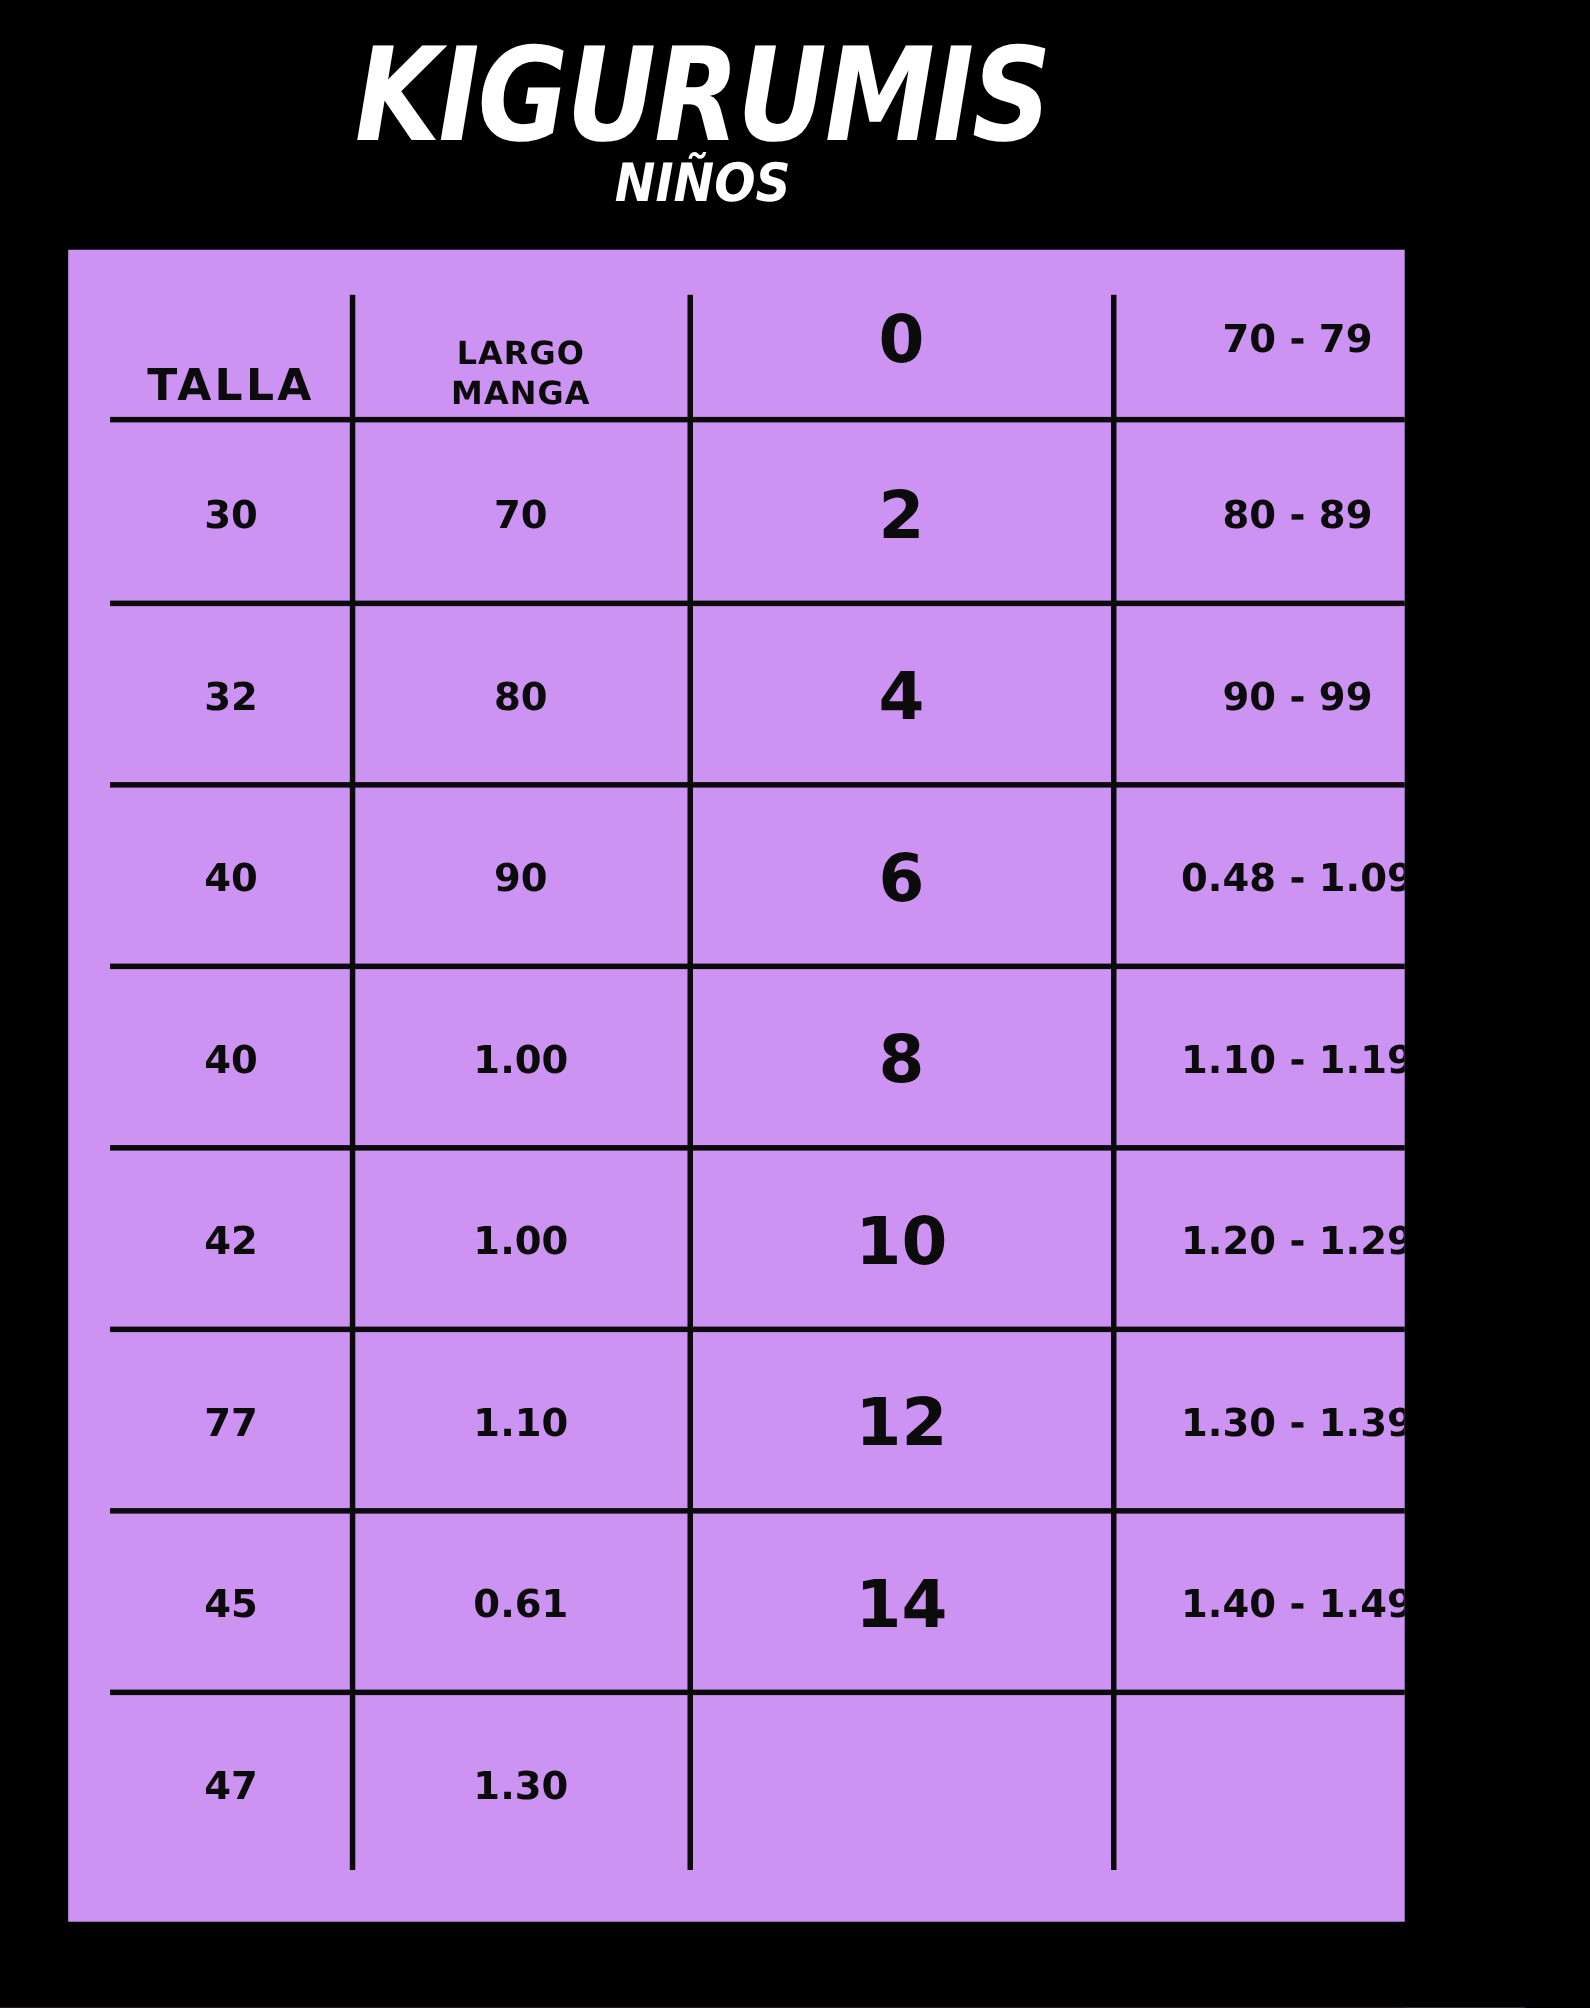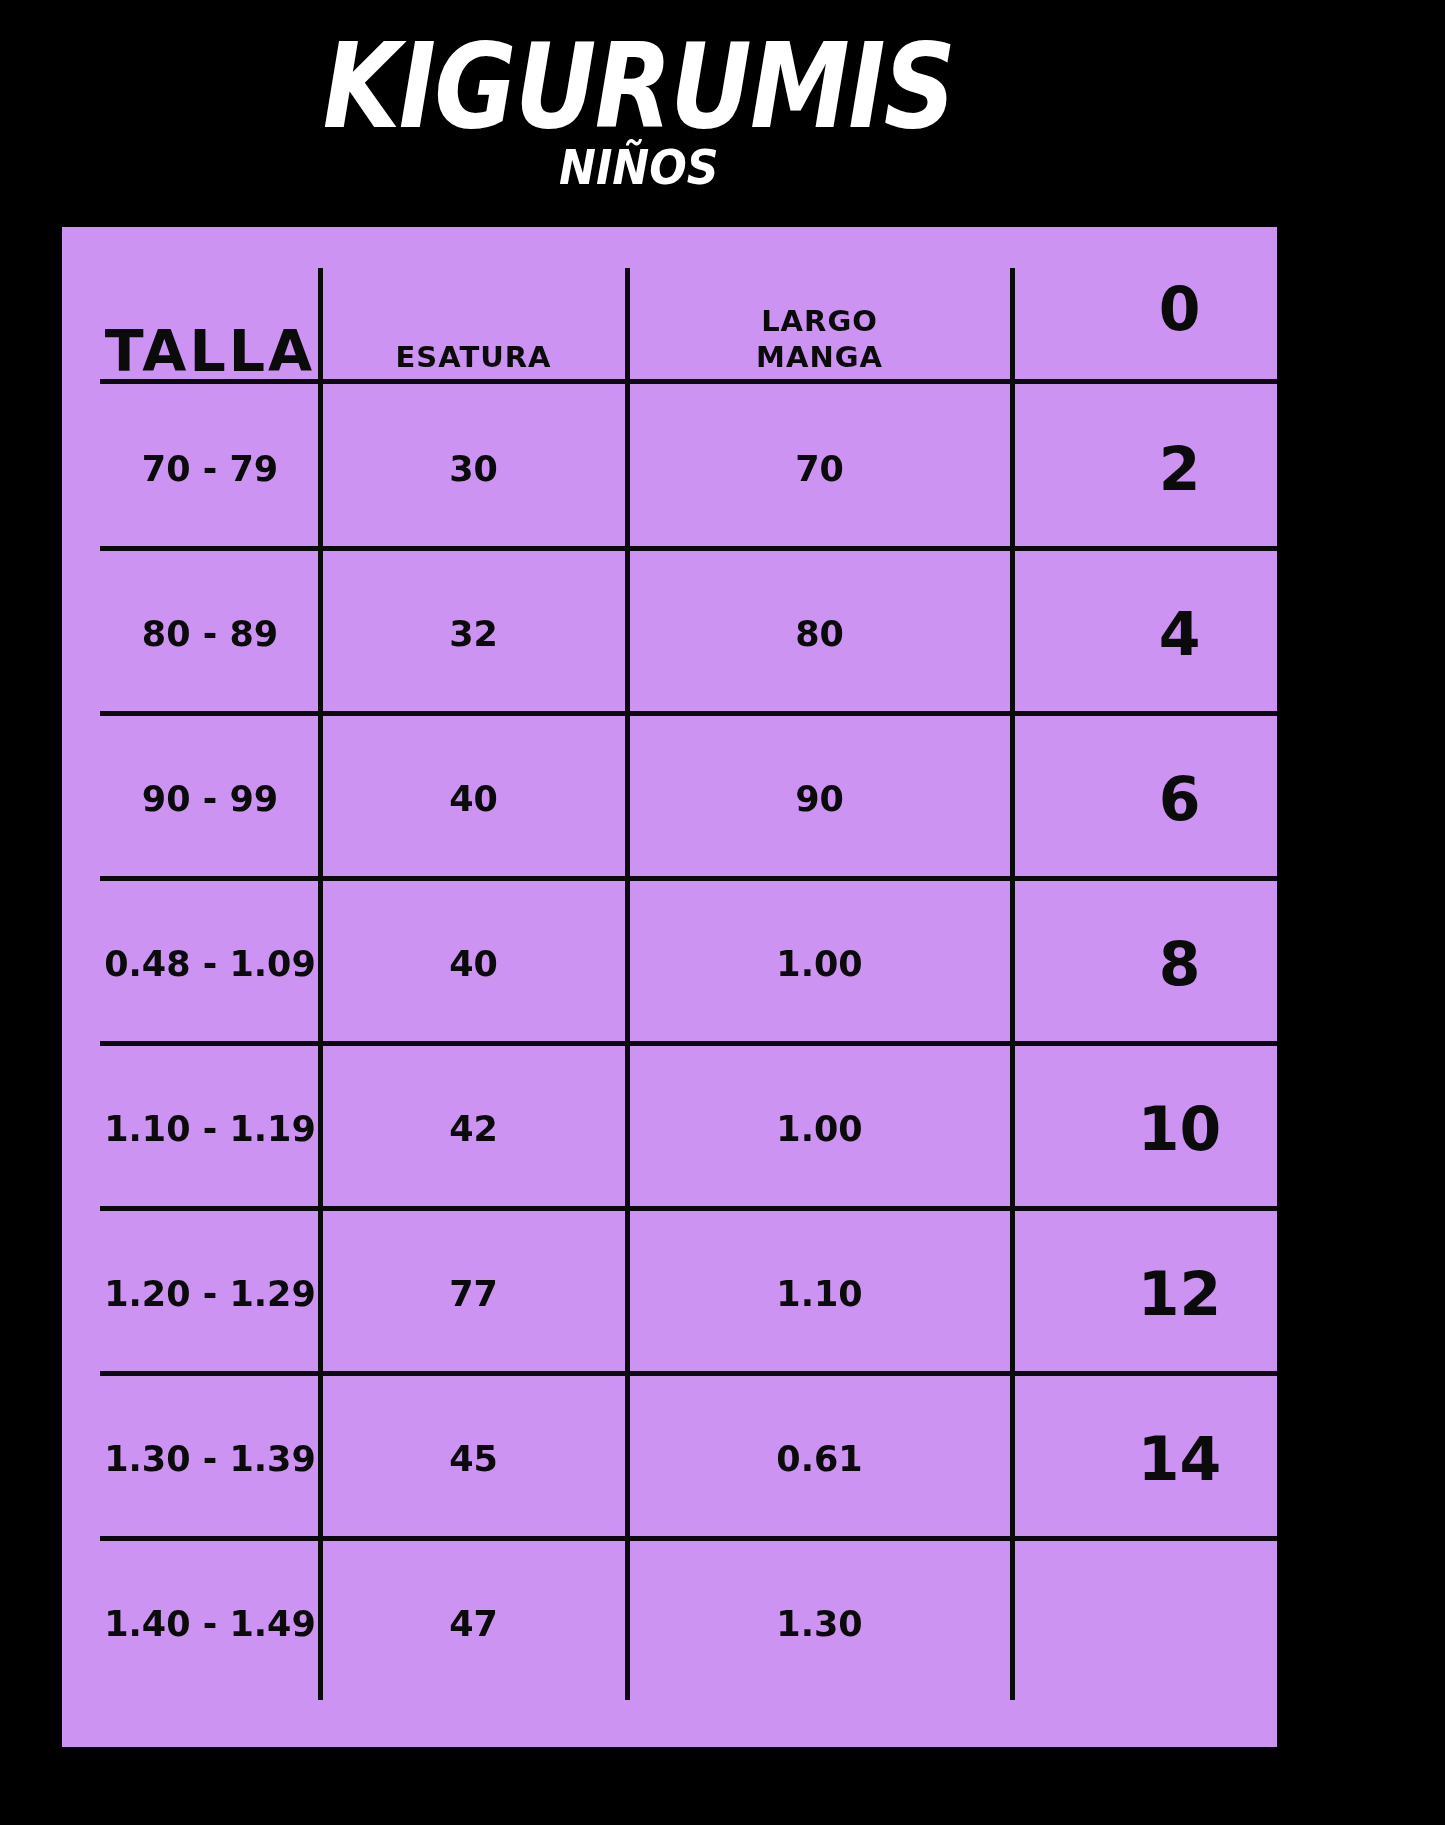--- a/index.html
+++ b/index.html
@@ -68,21 +68,21 @@
     display:flex;align-items:center;justify-content:center;
     color:var(--ink);
     text-align:center;
   }
   .th{
     align-items:flex-end;
     padding-bottom:8px;box-sizing:border-box;
     font-weight:bold;
   }
   .th-big{
-    font-size:57px;line-height:52px;letter-spacing:3px;
+    font-size:40px;line-height:52px;letter-spacing:3px;
     padding-bottom:4px;
   }
   .th-small{
     font-size:29px;line-height:36px;letter-spacing:1px;
     padding-bottom:6px;
   }
   .row{display:contents;}
   .label-cell{
     font-weight:bold;font-size:60px;
     padding-top:10px;box-sizing:border-box;
@@ -114,21 +114,20 @@
     <div class="hline" style="top:484px"></div>
     <div class="hline" style="top:649px"></div>
     <div class="hline" style="top:814px"></div>
     <div class="hline" style="top:979px"></div>
     <div class="hline" style="top:1144px"></div>
     <div class="hline" style="top:1309px"></div>
 
     <div class="grid">
 
       <div class="cell th th-big">TALLA</div>
-      <div class="cell th th-small">ESATURA</div>
       <div class="cell th th-small">
         <div>
           <div>LARGO</div>
           <div>MANGA</div>
         </div>
       </div>
 
   <div class="row">
     <div class="cell label-cell">0</div>
     <div class="cell value-cell">70 - 79</div>

